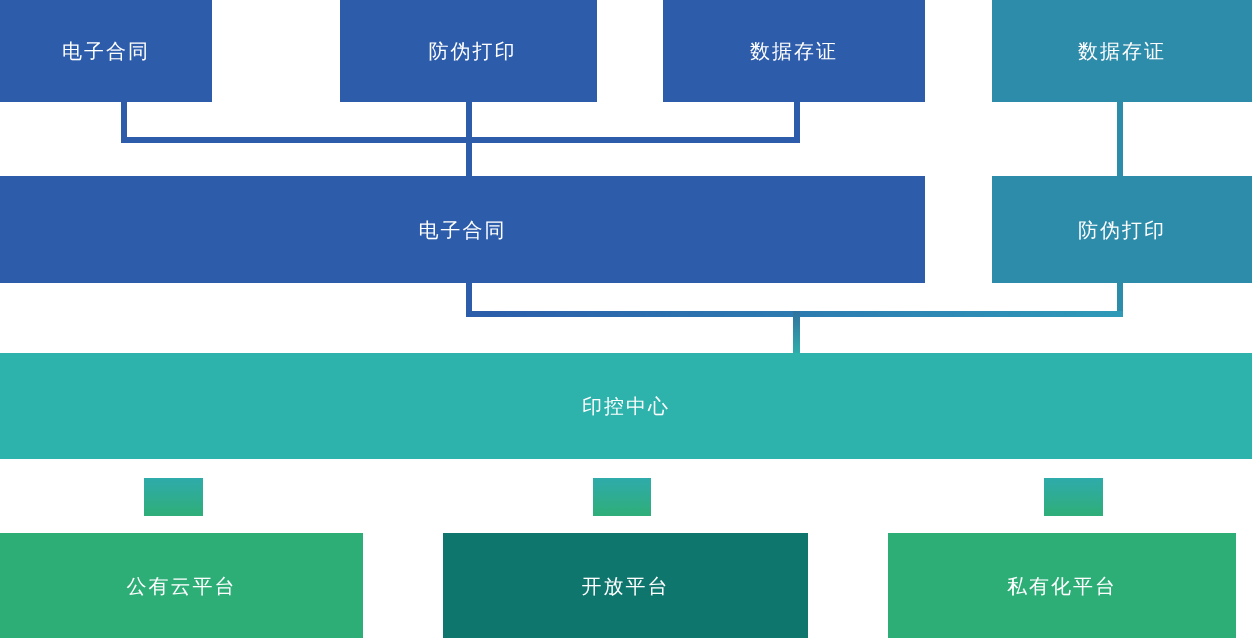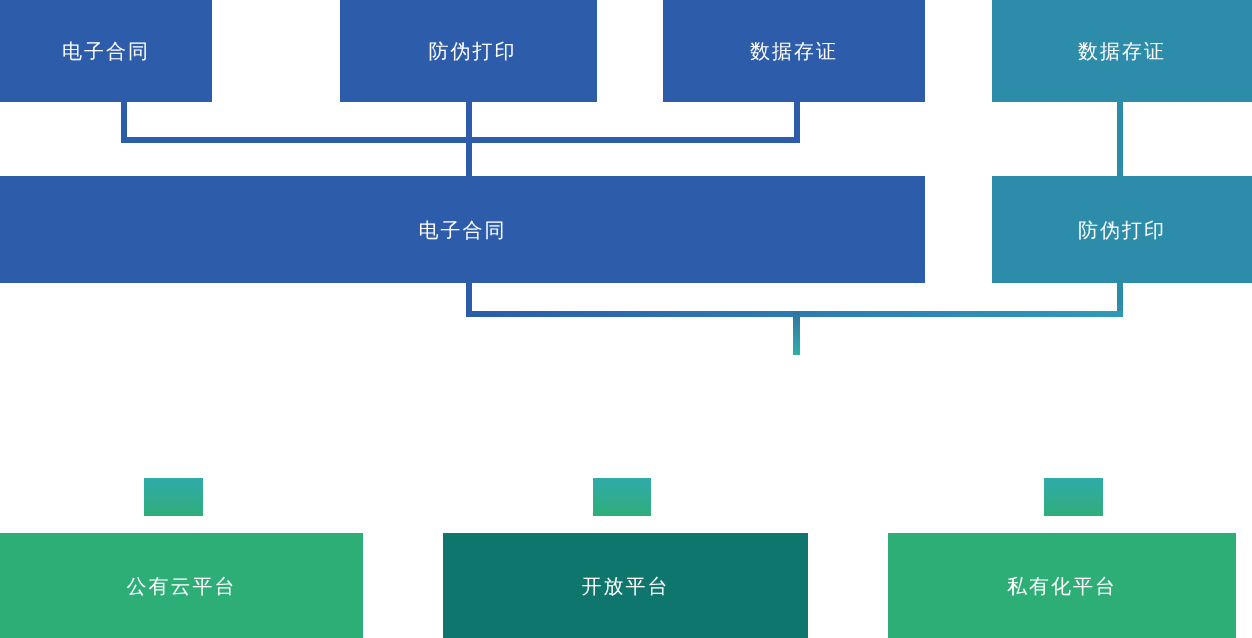--- a/index.html
+++ b/index.html
@@ -63,20 +63,23 @@
     </div>
     <div class="node" style="left: 992px; top: 0px; width: 260px; height: 102px; background: rgb(46, 140, 171);">
       <span class="label" style="color: rgb(255, 255, 255);">数据存证</span>
     </div>
     <div class="node" style="left: 0px; top: 176px; width: 925px; height: 107px; background: rgb(45, 92, 171);">
       <span class="label" style="color: rgb(255, 255, 255);">电子合同</span>
     </div>
     <div class="node" style="left: 992px; top: 176px; width: 260px; height: 107px; background: rgb(46, 140, 171);">
       <span class="label" style="color: rgb(255, 255, 255);">防伪打印</span>
     </div>
+    <div class="node" style="left: 0px; top: 353px; width: 1252px; height: 106px; background: rgb(45, 178, 172);">
+      <span class="label" style="color: rgb(255, 255, 255);">印控中心</span>
+    </div>
     <div class="node" style="left: 0px; top: 533px; width: 363px; height: 105px; background: rgb(45, 174, 119);">
       <span class="label" style="color: rgb(255, 255, 255);">公有云平台</span>
     </div>
     <div class="node" style="left: 443px; top: 533px; width: 365px; height: 105px; background: #0f766e;">
       <span class="label" style="color: rgb(255, 255, 255);">开放平台</span>
     </div>
     <div class="node" style="left: 888px; top: 533px; width: 348px; height: 105px; background: rgb(45, 174, 119);">
       <span class="label" style="color: rgb(255, 255, 255);">私有化平台</span>
     </div>
   </div>

